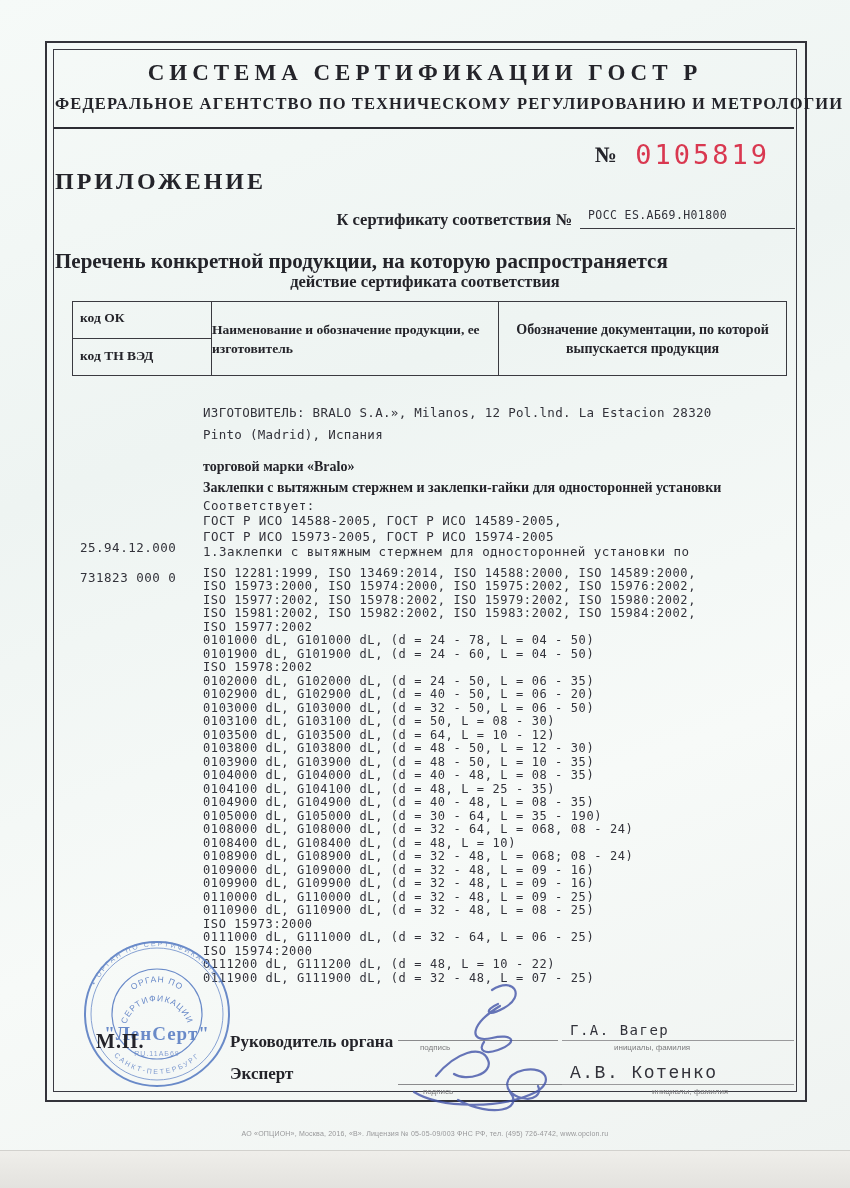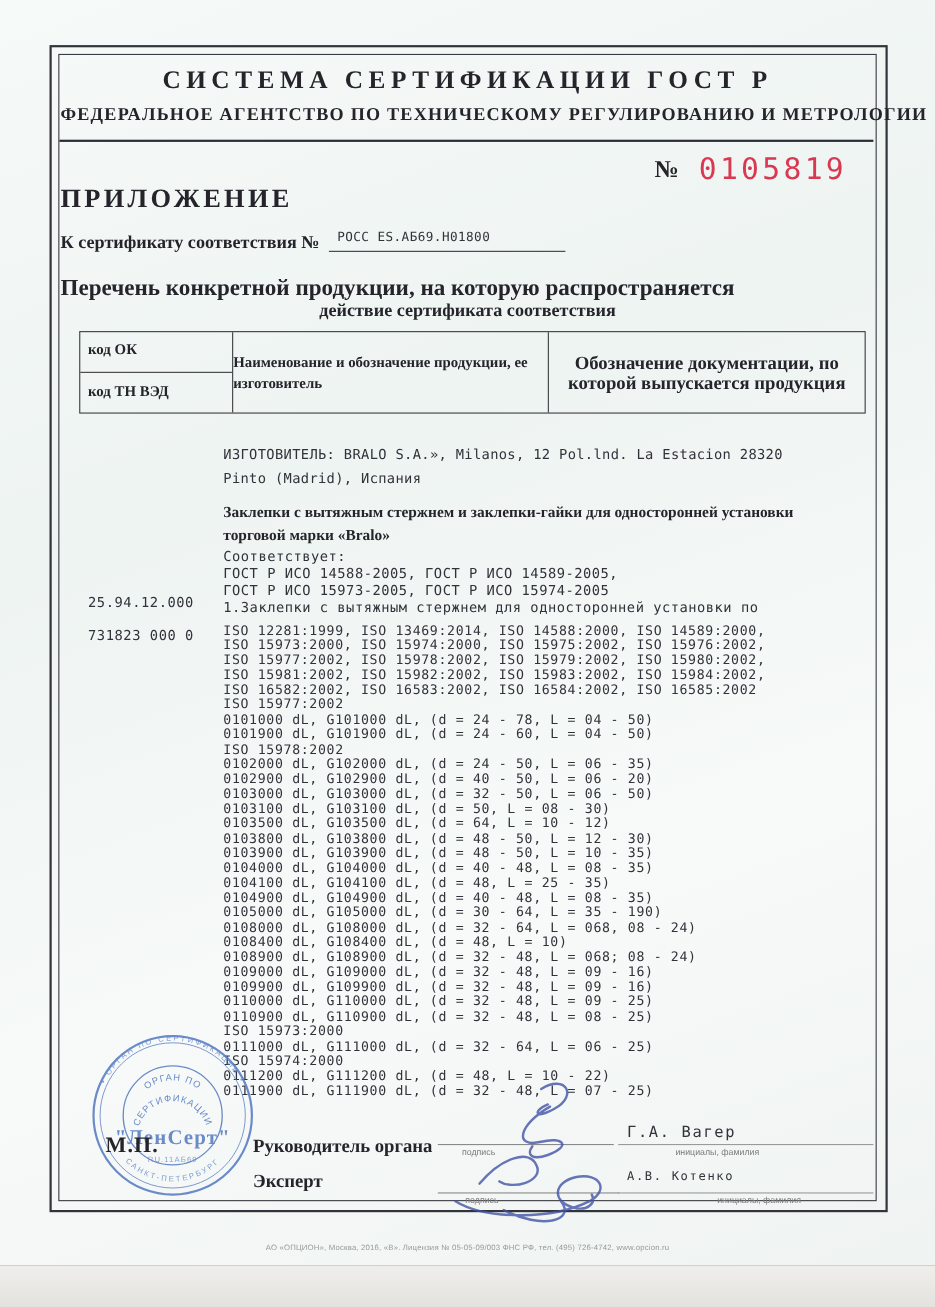--- a/index.html
+++ b/index.html
@@ -20,39 +20,39 @@
     font-weight:bold;font-size:16.5px;letter-spacing:1.1px;white-space:nowrap;}
   .hdr-rule{position:absolute;left:54px;top:127px;width:740px;height:2px;background:#2c2c33;}
 
   .docnum{position:absolute;left:0;top:139px;width:770px;text-align:right;white-space:nowrap;}
   .docnum .nmark{font-weight:bold;font-size:22px;vertical-align:2px;}
   .docnum .nval{font-size:27px;letter-spacing:3px;color:#d93850;margin-left:14px;}
 
   .title{position:absolute;left:55px;top:168px;width:848px;text-align:left;
     font-weight:bold;font-size:24px;letter-spacing:3px;}
 
-  .certline{position:absolute;left:55px;top:204px;width:740px;text-align:left;white-space:nowrap;}
+  .certline{position:absolute;left:55px;top:204px;width:740px;text-align:right;white-space:nowrap;}
   .certline .clabel{font-weight:bold;font-size:16.5px;}
   .cert-underline{display:inline-block;position:relative;width:215px;height:24px;
     border-bottom:1.5px solid #3a3a40;margin-left:8px;vertical-align:-4px;}
   .cert-underline .cval{position:absolute;left:8px;bottom:6px;font-size:11.5px;letter-spacing:0.4px;white-space:nowrap;margin-top:20px;}
 
   .subtitle1{position:absolute;left:55px;top:249px;width:812px;text-align:left;font-weight:bold;font-size:21px;}
   .subtitle2{position:absolute;left:55px;top:272px;width:740px;text-align:center;font-weight:bold;font-size:16.5px;}
 
   .ptable{position:absolute;left:72px;top:301px;width:713px;height:73px;border:1.5px solid #3a3a40;}
   .ptable .vline1{position:absolute;left:138px;top:0;width:1px;height:100%;background:#3a3a40;}
   .ptable .vline2{position:absolute;left:425px;top:0;width:1px;height:100%;background:#3a3a40;}
   .ptable .hline{position:absolute;left:0;top:36px;width:138px;height:1px;background:#3a3a40;}
   .ptable .c1a{position:absolute;left:7px;top:8px;font-size:13.5px;font-weight:600;}
   .ptable .c1b{position:absolute;left:7px;top:46px;font-size:13.5px;font-weight:600;}
   .ptable .c2{position:absolute;left:139px;top:0;width:286px;height:100%;display:flex;align-items:center;justify-content:center;
     text-align:left;font-size:13.5px;font-weight:600;line-height:19px;}
   .ptable .c3{position:absolute;left:426px;top:0;width:287px;height:100%;display:flex;align-items:center;justify-content:center;
-    text-align:center;font-size:17px;font-weight:600;line-height:19px;}
+    text-align:center;font-size:14px;font-weight:600;line-height:19px;}
 
   .code-ok{position:absolute;left:80px;top:540px;font-size:12.5px;letter-spacing:0.5px;}
   .code-tnved{position:absolute;left:80px;top:570px;font-size:12.5px;letter-spacing:0.5px;}
 
   .body-text{position:absolute;left:203px;top:402px;width:580px;}
   .bl{white-space:pre;}
   .bl.mL{font-family:"DejaVu Sans Mono","Liberation Mono",monospace;color:#32323a;font-size:12.5px;line-height:22px;letter-spacing:0.3px;}
   .bl.mM{font-family:"DejaVu Sans Mono","Liberation Mono",monospace;color:#32323a;font-size:12.5px;line-height:15.4px;letter-spacing:0.45px;}
   .bl.m{font-family:"DejaVu Sans Mono","Liberation Mono",monospace;color:#32323a;font-size:12px;line-height:13.5px;letter-spacing:0.6px;}
   .bl.sf{font-family:"Liberation Serif","DejaVu Serif",serif;color:#24242a;font-weight:bold;font-size:14px;line-height:21px;}
@@ -68,21 +68,21 @@
 
   .mp{position:absolute;left:96px;top:1030px;font-weight:bold;font-size:20px;letter-spacing:1px;}
 
   .sig-label1{position:absolute;left:230px;top:1020px;font-weight:bold;font-size:17px;margin-top:12px;}
   .sig-label2{position:absolute;left:230px;top:1064px;font-weight:bold;font-size:17px;}
   .sigline1{position:absolute;left:398px;top:1040px;width:160px;height:1px;background:#8a8a8c;}
   .sigline2{position:absolute;left:398px;top:1084px;width:165px;height:1px;background:#8a8a8c;}
   .siglabel-small1{position:absolute;left:420px;top:1043px;font-size:8px;}
   .siglabel-small2{position:absolute;left:423px;top:1087px;font-size:8px;}
   .name1{position:absolute;left:570px;top:1022px;font-size:14px;letter-spacing:1.5px;}
-  .name2{position:absolute;left:570px;top:1063px;font-size:11px;letter-spacing:1.5px;}
+  .name2{position:absolute;left:570px;top:1063px;font-size:18px;letter-spacing:1.5px;font-family:Liberation Mono, monospace;}
   .nameline1{position:absolute;left:562px;top:1040px;width:232px;height:1px;background:#9a9a9c;}
   .nameline2{position:absolute;left:562px;top:1084px;width:232px;height:1px;background:#9a9a9c;}
   .namelabel1{position:absolute;left:614px;top:1043px;font-size:8px;}
   .namelabel2{position:absolute;left:652px;top:1087px;font-size:8px;}
 
   .autograph{position:absolute;left:400px;top:980px;width:220px;height:140px;}
   .autograph path{fill:none;stroke:#4152a8;stroke-width:2.2;stroke-linecap:round;opacity:0.8;}
 
   .footer{position:absolute;left:55px;top:1130px;width:740px;text-align:center;
     font-size:8px;color:#98989a;letter-spacing:0.2px;transform:scale(0.88);transform-origin:center top;}
@@ -122,32 +122,31 @@
     <div class="c3 serif">Обозначение документации, по которой выпускается продукция</div>
   </div>
 
   <div class="code-ok mono">25.94.12.000</div>
   <div class="code-tnved mono">731823 000 0</div>
 
   <div class="body-text">
       <div class="bl mL">ИЗГОТОВИТЕЛЬ: BRALO S.A.», Milanos, 12 Pol.lnd. La Estacion 28320</div>
       <div class="bl mL">Pinto (Madrid), Испания</div>
       <div class="bl g1"></div>
+      <div class="bl sf">торговой марки «Bralo»</div>
       <div class="bl sf">Заклепки с вытяжным стержнем и заклепки-гайки для односторонней установки</div>
-      <div class="bl sf">торговой марки «Bralo»</div>
       <div class="bl mM">Соответствует:</div>
       <div class="bl mM">ГОСТ Р ИСО 14588-2005, ГОСТ Р ИСО 14589-2005,</div>
       <div class="bl mM">ГОСТ Р ИСО 15973-2005, ГОСТ Р ИСО 15974-2005</div>
       <div class="bl mM">1.Заклепки с вытяжным стержнем для односторонней установки по</div>
       <div class="bl g2"></div>
       <div class="bl m">ISO 12281:1999, ISO 13469:2014, ISO 14588:2000, ISO 14589:2000,</div>
       <div class="bl m">ISO 15973:2000, ISO 15974:2000, ISO 15975:2002, ISO 15976:2002,</div>
       <div class="bl m">ISO 15977:2002, ISO 15978:2002, ISO 15979:2002, ISO 15980:2002,</div>
       <div class="bl m">ISO 15981:2002, ISO 15982:2002, ISO 15983:2002, ISO 15984:2002,</div>
-      <div class="bl m">ISO 16582:2002, ISO 16583:2002, ISO 16584:2002, ISO 16585:2002</div>
       <div class="bl m">ISO 15977:2002</div>
       <div class="bl m">0101000 dL, G101000 dL, (d = 24 - 78, L = 04 - 50)</div>
       <div class="bl m">0101900 dL, G101900 dL, (d = 24 - 60, L = 04 - 50)</div>
       <div class="bl m">ISO 15978:2002</div>
       <div class="bl m">0102000 dL, G102000 dL, (d = 24 - 50, L = 06 - 35)</div>
       <div class="bl m">0102900 dL, G102900 dL, (d = 40 - 50, L = 06 - 20)</div>
       <div class="bl m">0103000 dL, G103000 dL, (d = 32 - 50, L = 06 - 50)</div>
       <div class="bl m">0103100 dL, G103100 dL, (d = 50, L = 08 - 30)</div>
       <div class="bl m">0103500 dL, G103500 dL, (d = 64, L = 10 - 12)</div>
       <div class="bl m">0103800 dL, G103800 dL, (d = 48 - 50, L = 12 - 30)</div>

